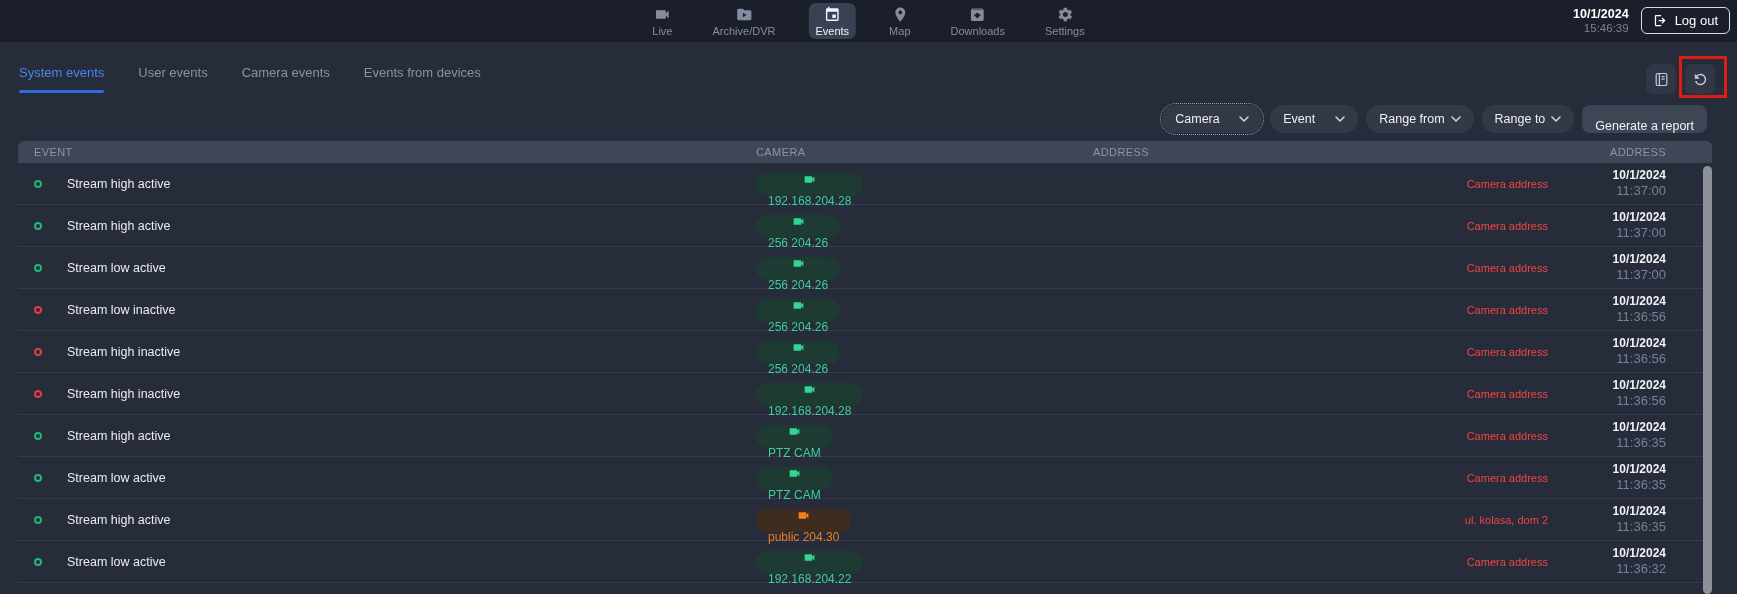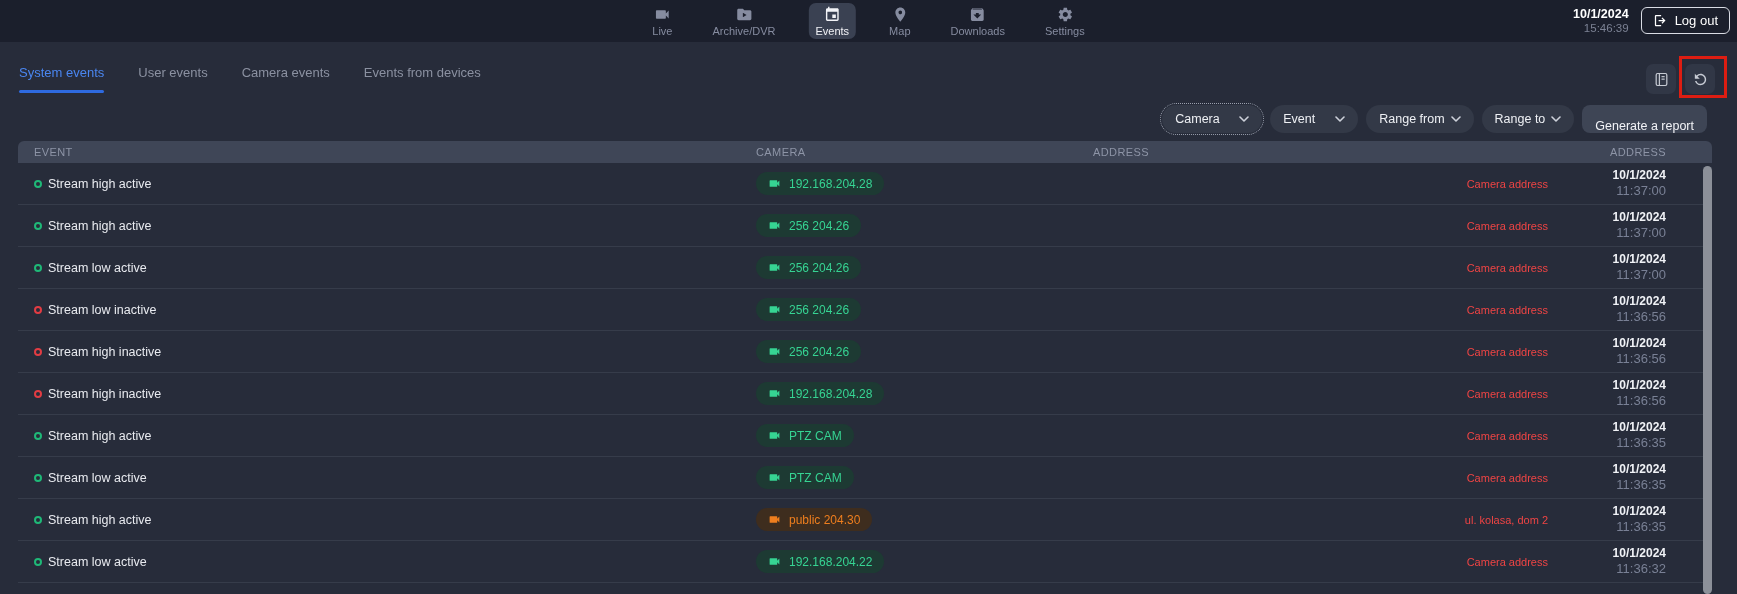--- a/index.html
+++ b/index.html
@@ -52,27 +52,27 @@
     border-radius: 8px; font-size: 12.5px; color: #f2f3f7; cursor: pointer; white-space: nowrap; }
 
   
   .table { position: absolute; left: 18px; right: 25px; top: 141px; bottom: 0; }
   .grid-cols { display: grid; grid-template-columns: 738px 337px 1fr 164px; align-items: center; }
   .thead { height: 22px; background: #3f4657; border-radius: 6px 6px 0 0;
     font-size: 11px; color: #8d94a6; letter-spacing: 0.4px; }
   .thead .h-event { padding-left: 16px; }
   .thead .h-created { text-align: right; padding-right: 46px; }
   .trow { height: 42px; border-bottom: 1px solid #363c4a; cursor: pointer; }
-  .col-event { display: flex; align-items: center; gap: 6px; padding-left: 16px; }
+  .col-event { display: flex; align-items: center; gap: 25px; padding-left: 16px; }
   .ring { width: 8px; height: 8px; border-radius: 50%; border: 2.5px solid #888; flex: 0 0 auto; }
   .ring[data-status="active"] { border-color: var(--status-active, #1fb877); }
   .ring[data-status="inactive"] { border-color: var(--status-inactive, #e23c43); }
   .ev-text { font-size: 12.5px; color: #e9ebf0; }
   .badge { display: inline-flex; align-items: center; gap: 8px; height: 23px; padding: 0 12px;
-    border-radius: 12px; font-size: 12px; cursor: pointer; }
+    border-radius: 12px; font-size: 12px; cursor: pointer; flex-direction: column; }
   .badge svg { width: 13px; height: 13px; fill: currentColor; flex: 0 0 auto; }
   .badge[data-kind="green"] { background: var(--badge-green-bg, #1d3a33); color: var(--badge-green-text, #36d493); }
   .badge[data-kind="orange"] { background: var(--badge-orange-bg, #3e2d1e); color: var(--badge-orange-text, #ee7e1e); }
   .col-address { font-size: 11px; color: #ef4444; text-align: right; }
   .col-created { text-align: right; padding-right: 46px; line-height: 1.25; }
   .c-date { font-size: 12px; font-weight: 700; color: #f0f2f6; }
   .c-time { font-size: 13px; color: #798095; }
   .scroll-thumb { position: absolute; right: 0; top: 25px; bottom: 0; width: 9px;
     background: #8c9099; border-radius: 5px; cursor: pointer; }
 </style>

